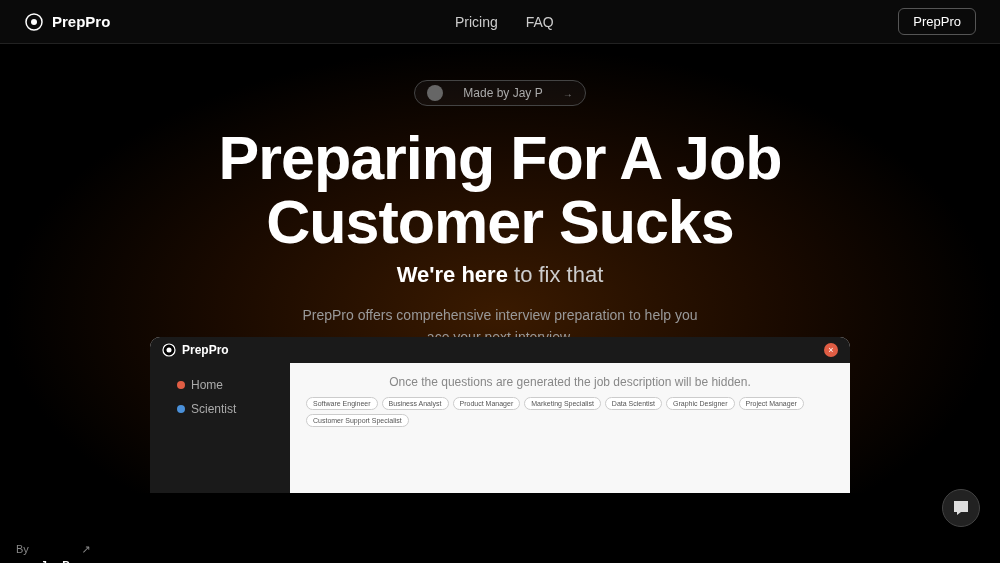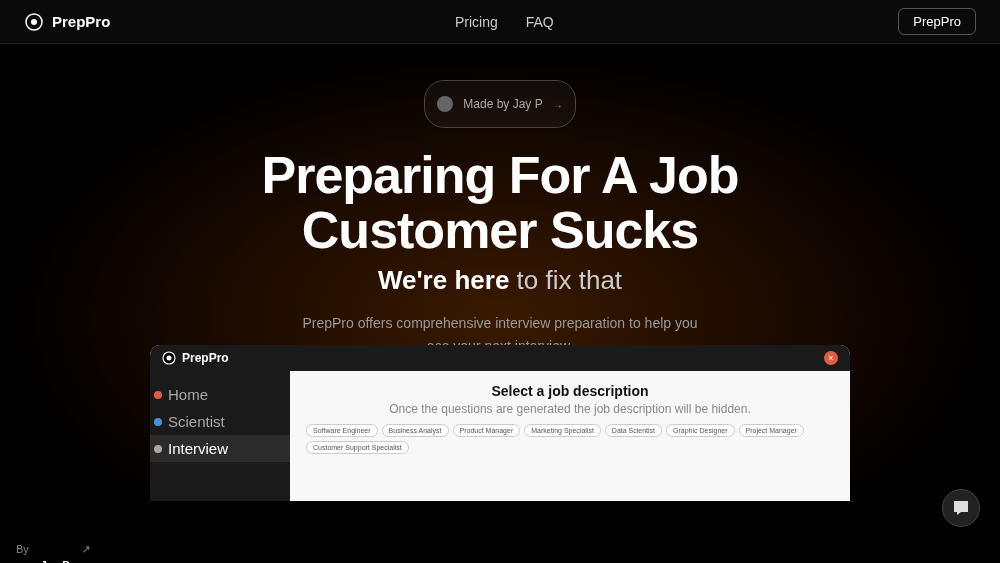--- a/index.html
+++ b/index.html
@@ -67,52 +67,52 @@
       position: relative;
       text-align: center;
       padding-top: 36px;
       background: radial-gradient(ellipse at 50% 60%, #3a1a00 0%, #1a0a00 40%, #000 70%);
       min-height: 400px;
     }
 
     .made-by-badge {
       display: inline-flex;
       align-items: center;
-      gap: 10px;
+      gap: 20px;
       border: 1px solid #444;
       border-radius: 20px;
-      padding: 15px 12px;
+      padding: 4px 12px;
       font-size: 12px;
       color: #aaa;
       margin-bottom: 20px;
       background: rgba(255,255,255,0.04);
       cursor: pointer;
     }
     .made-by-badge .avatar {
       width: 16px;
       height: 16px;
       border-radius: 50%;
       background: #666;
       display: inline-block;
     }
     .badge-arrow {
       font-size: 10px;
       color: #888;
     }
 
     .hero-title {
-      font-size: 52px;
+      font-size: 61px;
       font-weight: 800;
       line-height: 1.05;
       color: #fff;
       letter-spacing: -1px;
       margin-bottom: 8px;
     }
     .hero-subtitle {
-      font-size: 26px;
+      font-size: 22px;
       font-weight: 600;
       color: #fff;
       margin-bottom: 16px;
     }
     .hero-subtitle .here {
       font-weight: 800;
     }
     .hero-subtitle .to-fix-that {
       font-weight: 400;
       color: #ccc;
@@ -293,22 +293,22 @@
     .preview-sidebar {
       width: 140px;
       background: #1a1a1a;
       padding: 10px 0;
       min-height: 130px;
     }
     .preview-sidebar-item {
       display: flex;
       align-items: center;
       gap: 6px;
-      padding: 5px 4px;
-      font-size: 15px;
+      padding: 5px 27px;
+      font-size: 12px;
       color: #aaa;
     }
     .preview-sidebar-item.active {
       color: #fff;
       background: rgba(255,255,255,0.08);
     }
     .preview-sidebar-dot {
       width: 8px;
       height: 8px;
       border-radius: 50%;
@@ -493,28 +493,23 @@
 
         <div class="preview-sidebar">
           <div class="preview-sidebar-item">
             <div class="preview-sidebar-dot" style="background:#e05d44"></div>
             <span>Home</span>
           </div>
           <div class="preview-sidebar-item">
             <div class="preview-sidebar-dot" style="background:#4a90d9"></div>
             <span>Scientist</span>
           </div>
-          <div class="preview-sidebar-item active">
-            <div class="preview-sidebar-dot" style="background:#aaa"></div>
-            <span>Interview</span>
-          </div>
         </div>
 
         <div class="preview-main">
-          <div class="preview-main-title">Select a job description</div>
           <div class="preview-main-sub">Once the questions are generated the job description will be hidden.</div>
           <div class="preview-tags">
             <span class="preview-tag">Software Engineer</span>
             <span class="preview-tag">Business Analyst</span>
             <span class="preview-tag">Product Manager</span>
             <span class="preview-tag">Marketing Specialist</span>
             <span class="preview-tag">Data Scientist</span>
             <span class="preview-tag">Graphic Designer</span>
             <span class="preview-tag">Project Manager</span>
             <span class="preview-tag">Customer Support Specialist</span>

